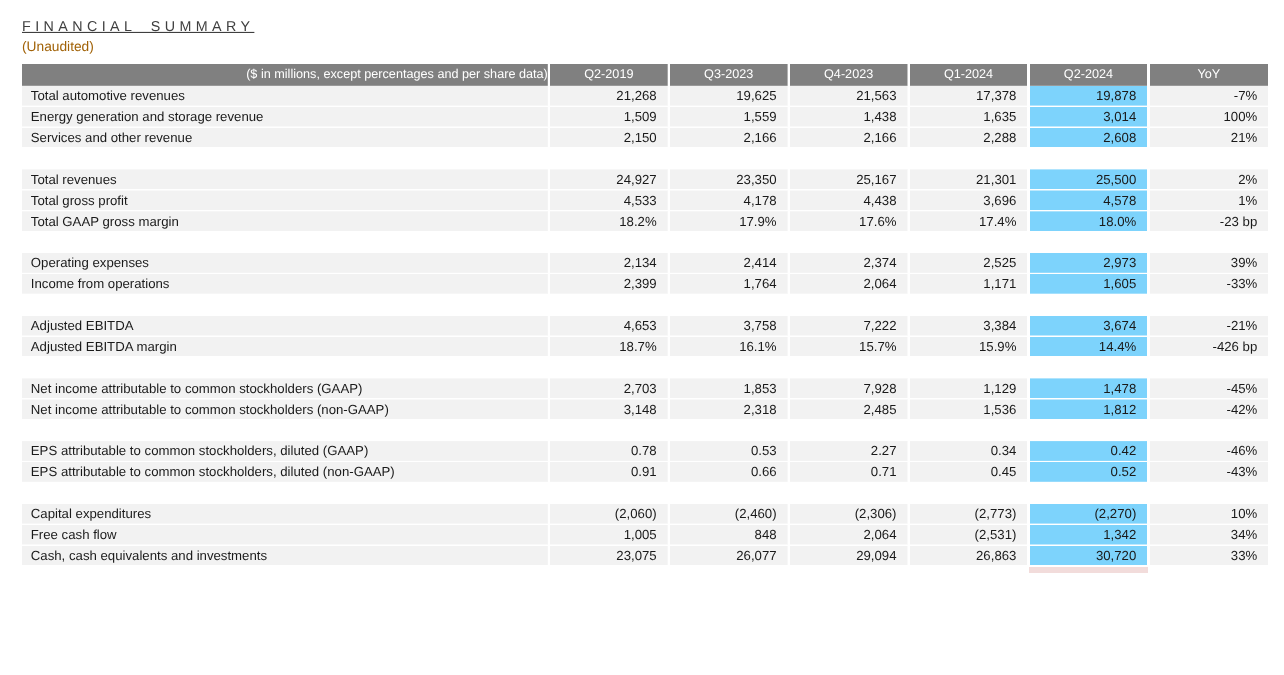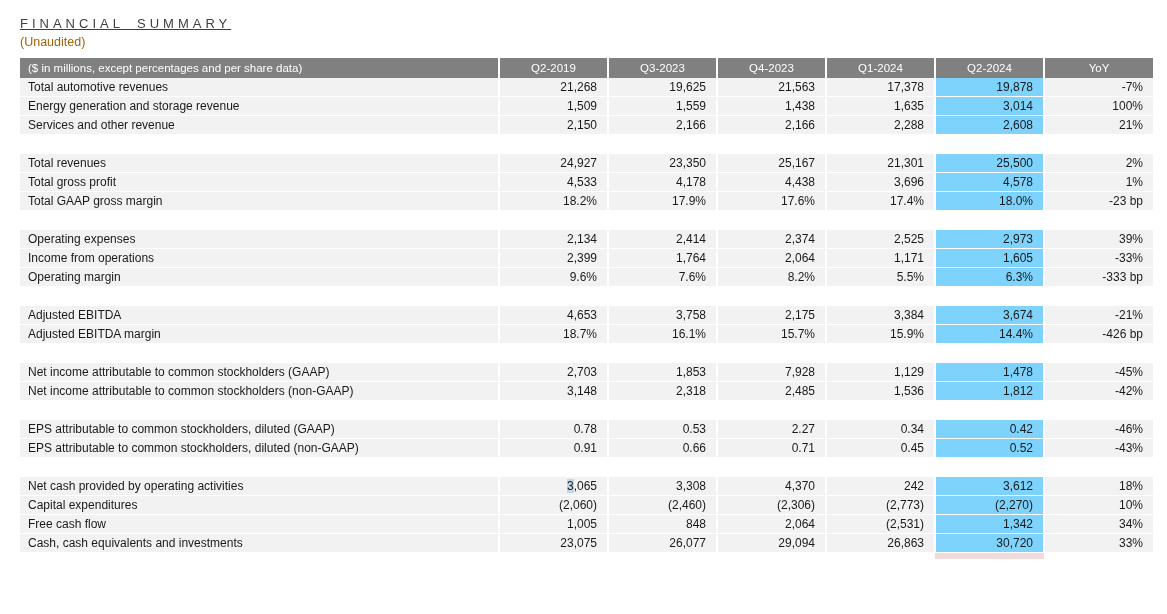--- a/index.html
+++ b/index.html
@@ -34,21 +34,21 @@
     background: #808080;
     color: #ffffff;
     font-weight: normal;
     font-size: 11.5px;
     height: 20px;
     padding: 0;
     text-align: center;
     white-space: nowrap;
     overflow: hidden;
   }
-  table.fin th.label-h { text-align: left; padding-left: 8px; }
+  table.fin th.label-h { text-align: right; padding-left: 8px; }
   table.fin th + th { border-left: 2px solid #ffffff; }
   table.fin td {
     font-size: 12px;
     color: #1a1a1a;
     height: 19px;
     padding: 0;
     white-space: nowrap;
     overflow: hidden;
   }
   tr.data td { background: #f2f2f2; border-bottom: 1.5px solid #ffffff; }
@@ -160,37 +160,28 @@
         </tr>
         <tr class="data">
           <td class="label">Income from operations</td>
           <td class="num">2,399</td>
           <td class="num">1,764</td>
           <td class="num">2,064</td>
           <td class="num">1,171</td>
           <td class="num hl">1,605</td>
           <td class="num">-33%</td>
         </tr>
-        <tr class="data">
-          <td class="label">Operating margin</td>
-          <td class="num">9.6%</td>
-          <td class="num">7.6%</td>
-          <td class="num">8.2%</td>
-          <td class="num">5.5%</td>
-          <td class="num hl">6.3%</td>
-          <td class="num">-333 bp</td>
-        </tr>
         <tr class="spacer">
           <td colspan="7"></td>
         </tr>
         <tr class="data">
           <td class="label">Adjusted EBITDA</td>
           <td class="num">4,653</td>
           <td class="num">3,758</td>
-          <td class="num">2,175</td>
+          <td class="num">7,222</td>
           <td class="num">3,384</td>
           <td class="num hl">3,674</td>
           <td class="num">-21%</td>
         </tr>
         <tr class="data">
           <td class="label">Adjusted EBITDA margin</td>
           <td class="num">18.7%</td>
           <td class="num">16.1%</td>
           <td class="num">15.7%</td>
           <td class="num">15.9%</td>
@@ -236,29 +227,20 @@
           <td class="num">0.66</td>
           <td class="num">0.71</td>
           <td class="num">0.45</td>
           <td class="num hl">0.52</td>
           <td class="num">-43%</td>
         </tr>
         <tr class="spacer">
           <td colspan="7"></td>
         </tr>
         <tr class="data">
-          <td class="label">Net cash provided by operating activities</td>
-          <td class="num"><span class="sel">3</span>,065</td>
-          <td class="num">3,308</td>
-          <td class="num">4,370</td>
-          <td class="num">242</td>
-          <td class="num hl">3,612</td>
-          <td class="num">18%</td>
-        </tr>
-        <tr class="data">
           <td class="label">Capital expenditures</td>
           <td class="num">(2,060)</td>
           <td class="num">(2,460)</td>
           <td class="num">(2,306)</td>
           <td class="num">(2,773)</td>
           <td class="num hl">(2,270)</td>
           <td class="num">10%</td>
         </tr>
         <tr class="data">
           <td class="label">Free cash flow</td>

